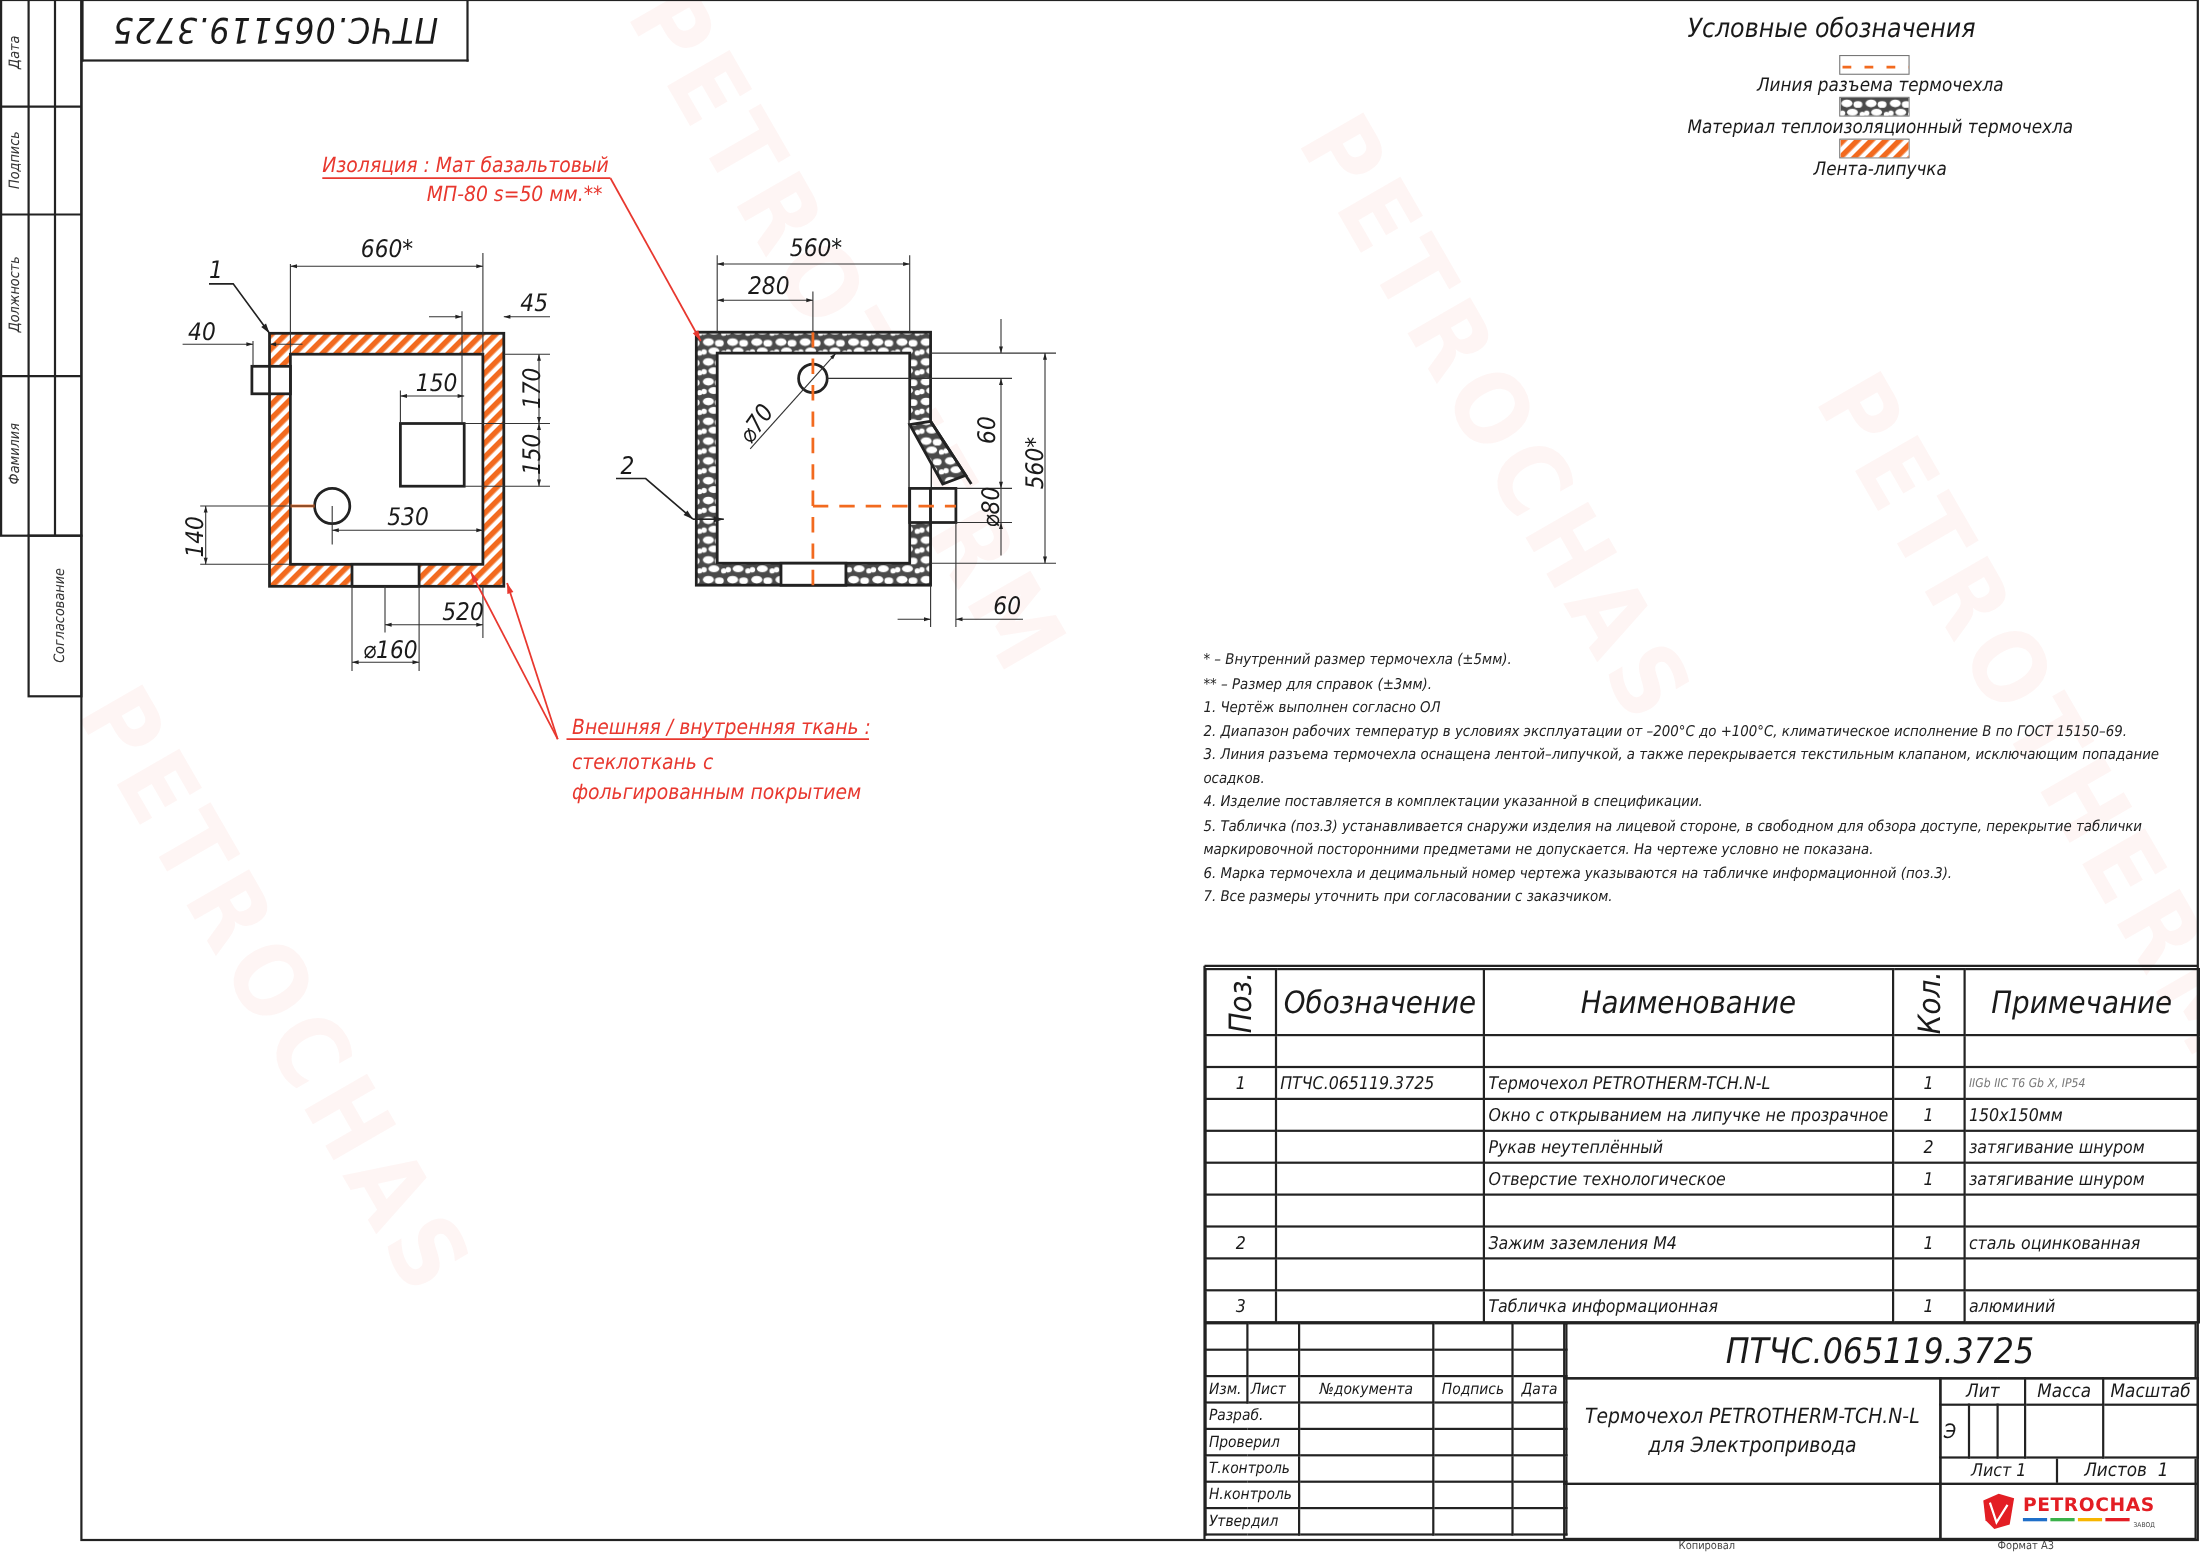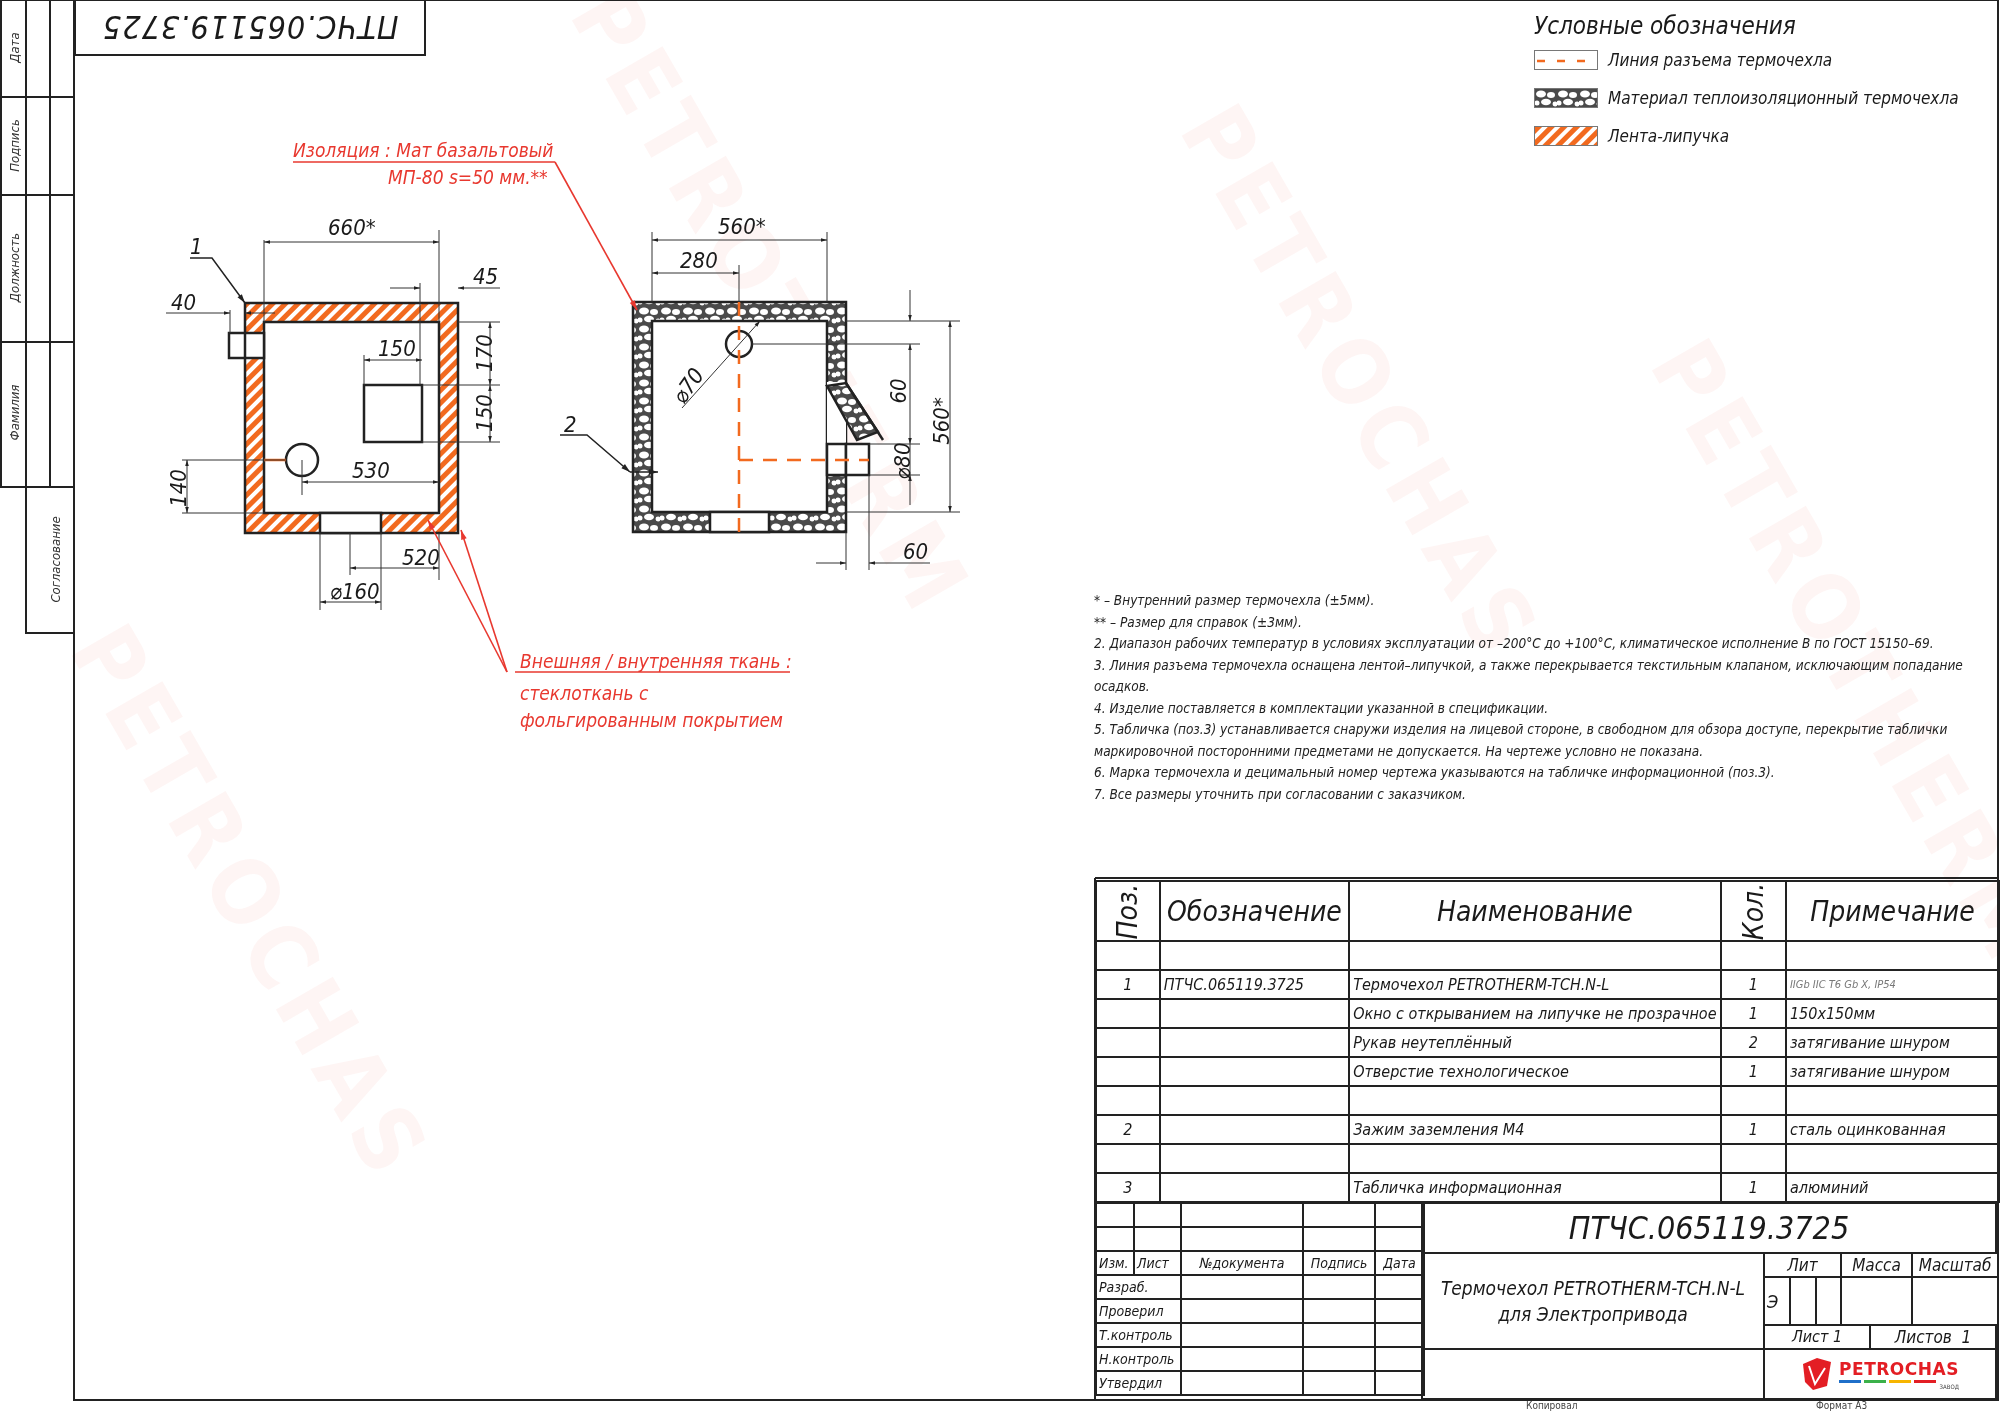--- a/index.html
+++ b/index.html
@@ -12,21 +12,21 @@
   .dim{font-size:22px;}
   
   .side-lbl{position:absolute;font-style:italic;font-size:13px;color:#333;transform:rotate(-90deg);transform-origin:center;white-space:nowrap;}
   
   .top-stamp{position:absolute;left:74px;top:0;width:352px;height:56px;border:2px solid #222;border-top:none;box-sizing:border-box;
              display:flex;align-items:center;justify-content:center;}
   .top-stamp span{transform:rotate(180deg);font-size:32px;font-style:italic;letter-spacing:1px;}
   
   .legend{position:absolute;left:1534px;top:12px;}
   .legend .ttl{font-size:24px;font-style:italic;margin-bottom:10px;}
-  .legend .row{display:flex;align-items:flex-start;height:38px;font-style:italic;font-size:17px;}
+  .legend .row{display:flex;align-items:center;height:38px;font-style:italic;font-size:17px;flex-direction:column;}
   .legend .sw{width:64px;height:20px;border:1px solid #777;box-sizing:border-box;margin-right:10px;position:relative;overflow:hidden;}
   
   .notes{position:absolute;left:1094px;top:590px;width:870px;font-style:italic;font-size:13.5px;line-height:21.5px;color:#222;}
   
   table.spec{position:absolute;left:1095px;top:880px;border-collapse:collapse;table-layout:fixed;}
   table.spec td{border:2px solid #222;height:27px;padding:0 3px;font-style:italic;font-size:16px;white-space:nowrap;overflow:hidden;}
   table.spec tr.hdr td{height:58px;font-size:28px;text-align:center;}
   table.spec td.c{text-align:center;}
   .vert{display:inline-block;transform:rotate(-90deg);font-size:28px;}
   
@@ -255,20 +255,21 @@
 <div class="txt dim" style="left:680px;top:250px;">280</div>
 <div class="txt dim" style="left:670px;top:375px;transform:rotate(-55deg);">⌀70</div>
 <div class="txt dim" style="left:886px;top:380px;transform:rotate(-90deg);">60</div>
 <div class="txt dim" style="left:918px;top:410px;transform:rotate(-90deg);">560*</div>
 <div class="txt dim" style="left:884px;top:450px;transform:rotate(-90deg);">⌀80</div>
 <div class="txt dim" style="left:903px;top:541px;">60</div>
 
 <div class="notes">
   <div>* – Внутренний размер термочехла (±5мм).</div>
   <div>** – Размер для справок (±3мм).</div>
+  <div>1. Чертёж выполнен согласно ОЛ</div>
   <div>2. Диапазон рабочих температур в условиях эксплуатации от –200°С до +100°С, климатическое исполнение В по ГОСТ 15150–69.</div>
   <div>3. Линия разъема термочехла оснащена лентой–липучкой, а также перекрывается текстильным клапаном, исключающим попадание осадков.</div>
   <div>4. Изделие поставляется в комплектации указанной в спецификации.</div>
   <div>5. Табличка (поз.3) устанавливается снаружи изделия на лицевой стороне, в свободном для обзора доступе, перекрытие таблички маркировочной посторонними предметами не допускается. На чертеже условно не показана.</div>
   <div>6. Марка термочехла и децимальный номер чертежа указываются на табличке информационной (поз.3).</div>
   <div>7. Все размеры уточнить при согласовании с заказчиком.</div>
 </div>
 
 <table class="spec">
   <colgroup>

